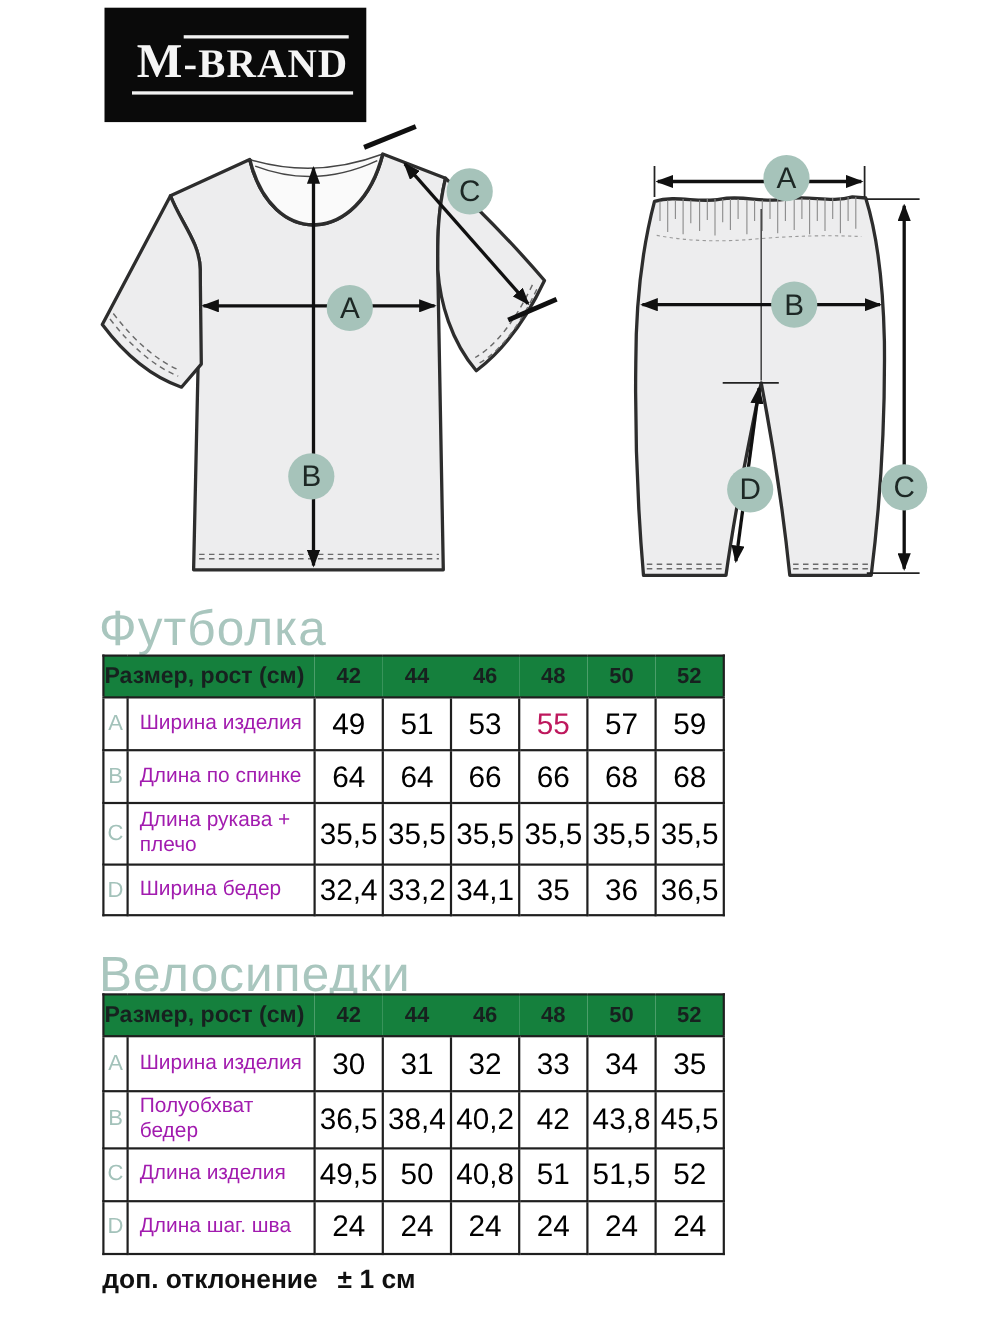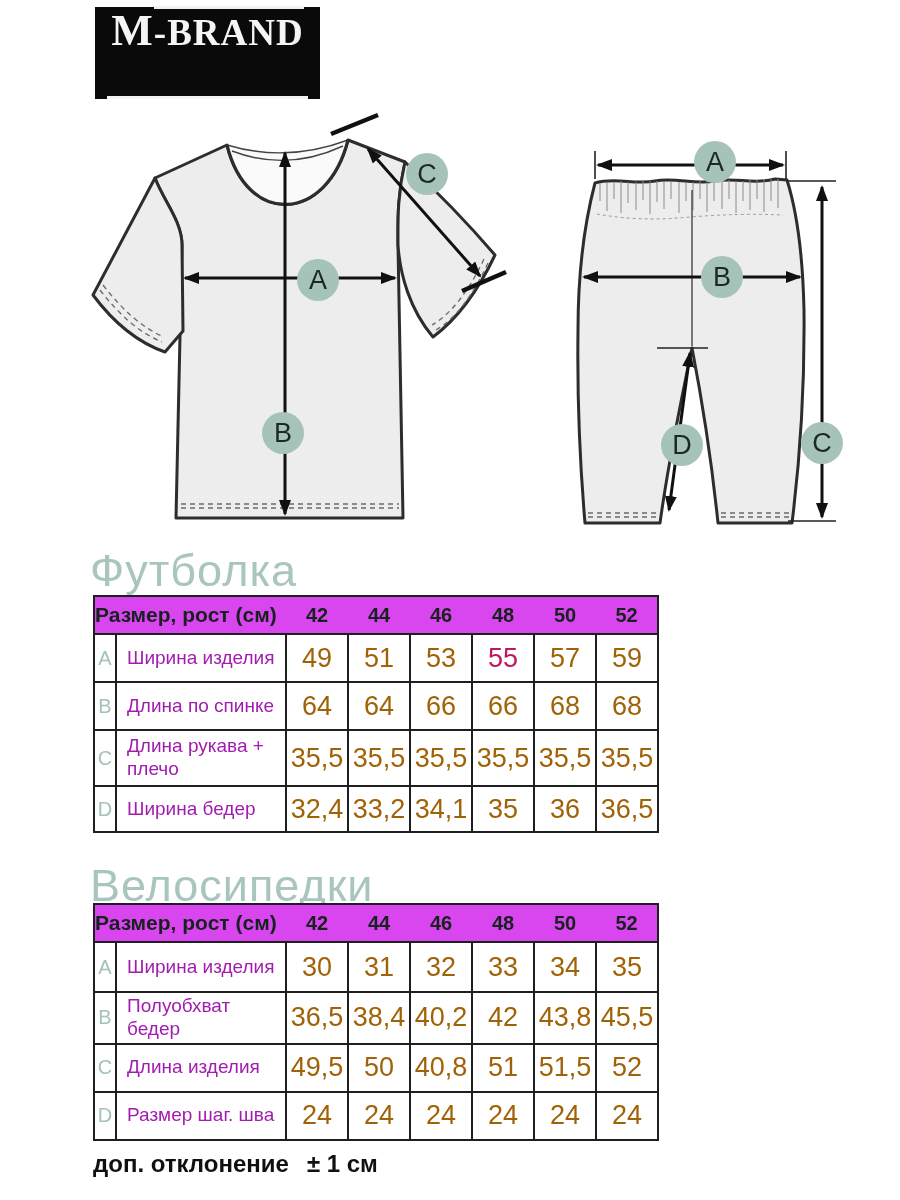--- a/index.html
+++ b/index.html
@@ -1,21 +1,21 @@
 <!DOCTYPE html>
 <html><head>
 <meta charset="utf-8">
 <style>
   html,body{margin:0;padding:0;background:#ffffff;}
   #page{position:relative;width:900px;height:1200px;background:#ffffff;overflow:hidden;
         font-family:"Liberation Sans",sans-serif;}
 
   
-  .logo{position:absolute;left:95px;top:7px;width:225px;height:92px;background:#0a0a0a;
-        display:flex;justify-content:center;}
+  .logo{position:absolute;left:95px;top:7px;width:225px;height:104px;background:#0a0a0a;
+        display:flex;align-items:center;justify-content:center;padding-left:13px;}
   .logo-inner{color:#f5f5f5;font-family:"Liberation Serif",serif;font-size:37px;
         font-weight:bold;letter-spacing:1px;line-height:1;
         border-bottom:3px solid #f2f2f2;padding:2px 4px 5px 4px;white-space:nowrap;}
   .logo-first{font-size:44px;}
   .logo-rest{border-top:3px solid #f2f2f2;padding-top:3px;}
 
   
   .diagram{position:absolute;}
   .garment{fill:#ededee;stroke:#2d2d2d;stroke-width:3;stroke-linejoin:round;}
   .thinline{fill:none;stroke:#454545;stroke-width:1.4;}
@@ -34,28 +34,28 @@
   #title-tshirt{left:90px;top:548px;width:660px;}
   #title-leggings{left:90px;top:863px;width:690px;}
 
   
   .table-wrap{position:absolute;left:93px;width:564px;}
   #table1{top:595px;}
   #table2{top:903px;}
   table.size-table{border-collapse:collapse;table-layout:fixed;width:564px;
         border:2px solid #1f1f1f;}
   .col-letter{width:22px;}.col-label{width:170px;}.col-val{width:62px;}
-  tr.head{background:#d946ef;height:38px;}
+  tr.head{background:#15803d;height:38px;}
   tr.head th{border:none;border-bottom:2px solid #1f1f1f;color:#17211f;padding:0;}
   th.h-label{text-align:left;padding-left:14px;font-size:21px;font-weight:bold;}
   th.h-size{text-align:center;font-size:20px;font-weight:bold;}
   td{border:2px solid #1f1f1f;background:#ffffff;}
   td.letter{color:#a3c2ba;font-size:20px;text-align:center;padding:0;}
   td.label{font-size:19px;color:#a21caf;padding:2px 2px 2px 10px;line-height:1.2;}
-  td.val{font-size:27px;color:#a16207;text-align:center;padding:0;}
+  td.val{font-size:27px;color:#000000;text-align:center;padding:0;}
   td.val.muted{color:#be185d;}
   tr.rA{height:48px;}tr.rB{height:48px;}tr.rC{height:56px;}tr.rD{height:46px;}
   #table2 tr.rA{height:50px;}#table2 tr.rB{height:50px;}
   #table2 tr.rC{height:48px;}#table2 tr.rD{height:48px;}
 
   
   .footnote{position:absolute;left:93px;top:1150px;font-size:24px;font-weight:bold;
         color:#101010;}
   .footnote .val{margin-left:18px;}
 </style>
@@ -315,21 +315,21 @@
           <td class="label">Длина изделия</td>
           <td class="val">49,5</td>
           <td class="val">50</td>
           <td class="val">40,8</td>
           <td class="val">51</td>
           <td class="val">51,5</td>
           <td class="val">52</td>
         </tr>
         <tr class="rD">
           <td class="letter">D</td>
-          <td class="label">Размер шаг. шва</td>
+          <td class="label">Длина шаг. шва</td>
           <td class="val">24</td>
           <td class="val">24</td>
           <td class="val">24</td>
           <td class="val">24</td>
           <td class="val">24</td>
           <td class="val">24</td>
         </tr>
       </tbody>
     </table>
   </div>

